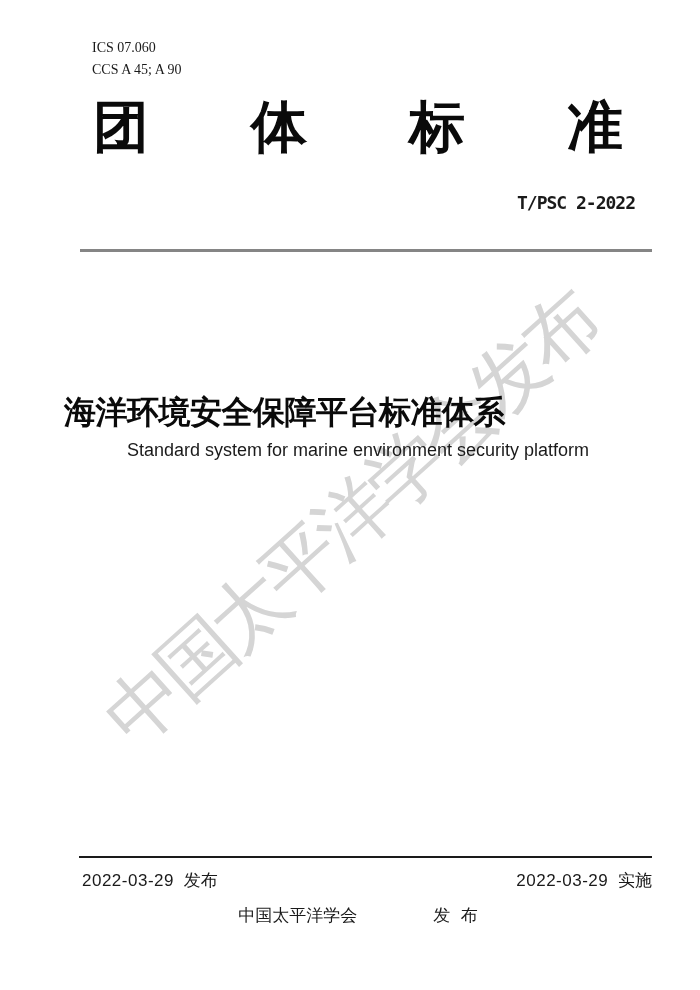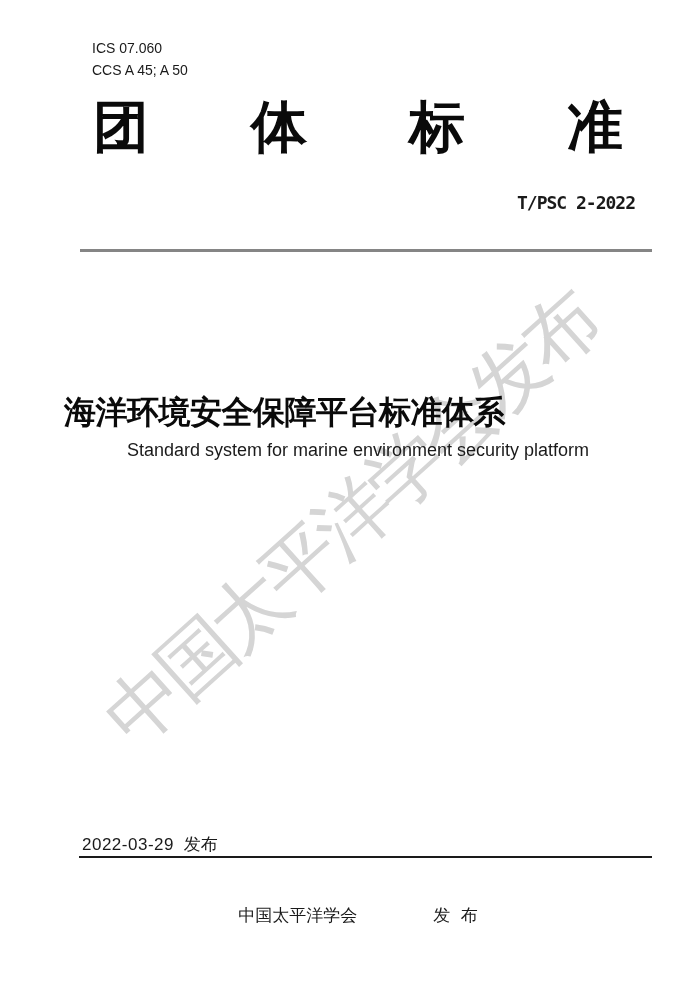--- a/index.html
+++ b/index.html
@@ -30,21 +30,21 @@
     z-index: 0;
     pointer-events: none;
     user-select: none;
   }
   .content { position: relative; z-index: 1; }
   
   .codes {
     position: absolute;
     left: 92px;
     top: 37px;
-    font-family: Liberation Sans, sans-serif;
+    font-family: Liberation Serif, serif;
     font-size: 14px;
     line-height: 22px;
     color: #1a1a1a;
   }
   
   .masthead {
     position: absolute;
     left: 93px;
     top: 97px;
     width: 530px;
@@ -102,21 +102,21 @@
     position: absolute;
     left: 82px;
     top: 833px;
     width: 570px;
     display: flex;
     justify-content: space-between;
     font-size: 17px;
     color: #1a1a1a;
   }
   .date-row .date { letter-spacing: 0.5px; }
-  .date-item span { display: inline-block; }
+  .date-item span { display: inline-block; margin-top: 36px; }
   .date-item .label { margin-left: 5px; }
   .rule-bottom {
     position: absolute;
     left: 79px;
     top: 856px;
     width: 573px;
     height: 2px;
     background: #1a1a1a;
   }
   .publisher-row {
@@ -136,21 +136,21 @@
 <body>
 
 <div class="page">
 
   <div class="watermark" style="color: rgb(213, 213, 213); transform: translate(-50%, -50%) rotate(-42deg);">中国太平洋学会发布</div>
 
   <div class="content">
 
     <div class="codes">
       <div>ICS 07.060</div>
-      <div>CCS A 45; A 50</div>
+      <div>CCS A 45; A 90</div>
     </div>
 
     <div class="masthead">
       <span>团</span>
       <span>体</span>
       <span>标</span>
       <span>准</span>
     </div>
 
     <div class="std-no">T/PSC 2-2022</div>
@@ -159,20 +159,24 @@
 
     <h1 class="title-cn">海洋环境安全保障平台标准体系</h1>
 
     <div class="title-en">Standard system for marine environment security platform</div>
 
     <div class="date-row">
       <div class="date-item">
         <span class="date">2022-03-29</span>
         <span class="label">发布</span>
       </div>
+      <div class="date-item">
+        <span class="date">2022-03-29</span>
+        <span class="label">实施</span>
+      </div>
     </div>
 
     <div class="rule-bottom"></div>
 
     <div class="publisher-row">
       <span>中国太平洋学会</span>
       <span class="publish-label">发 布</span>
     </div>
 
   </div>

